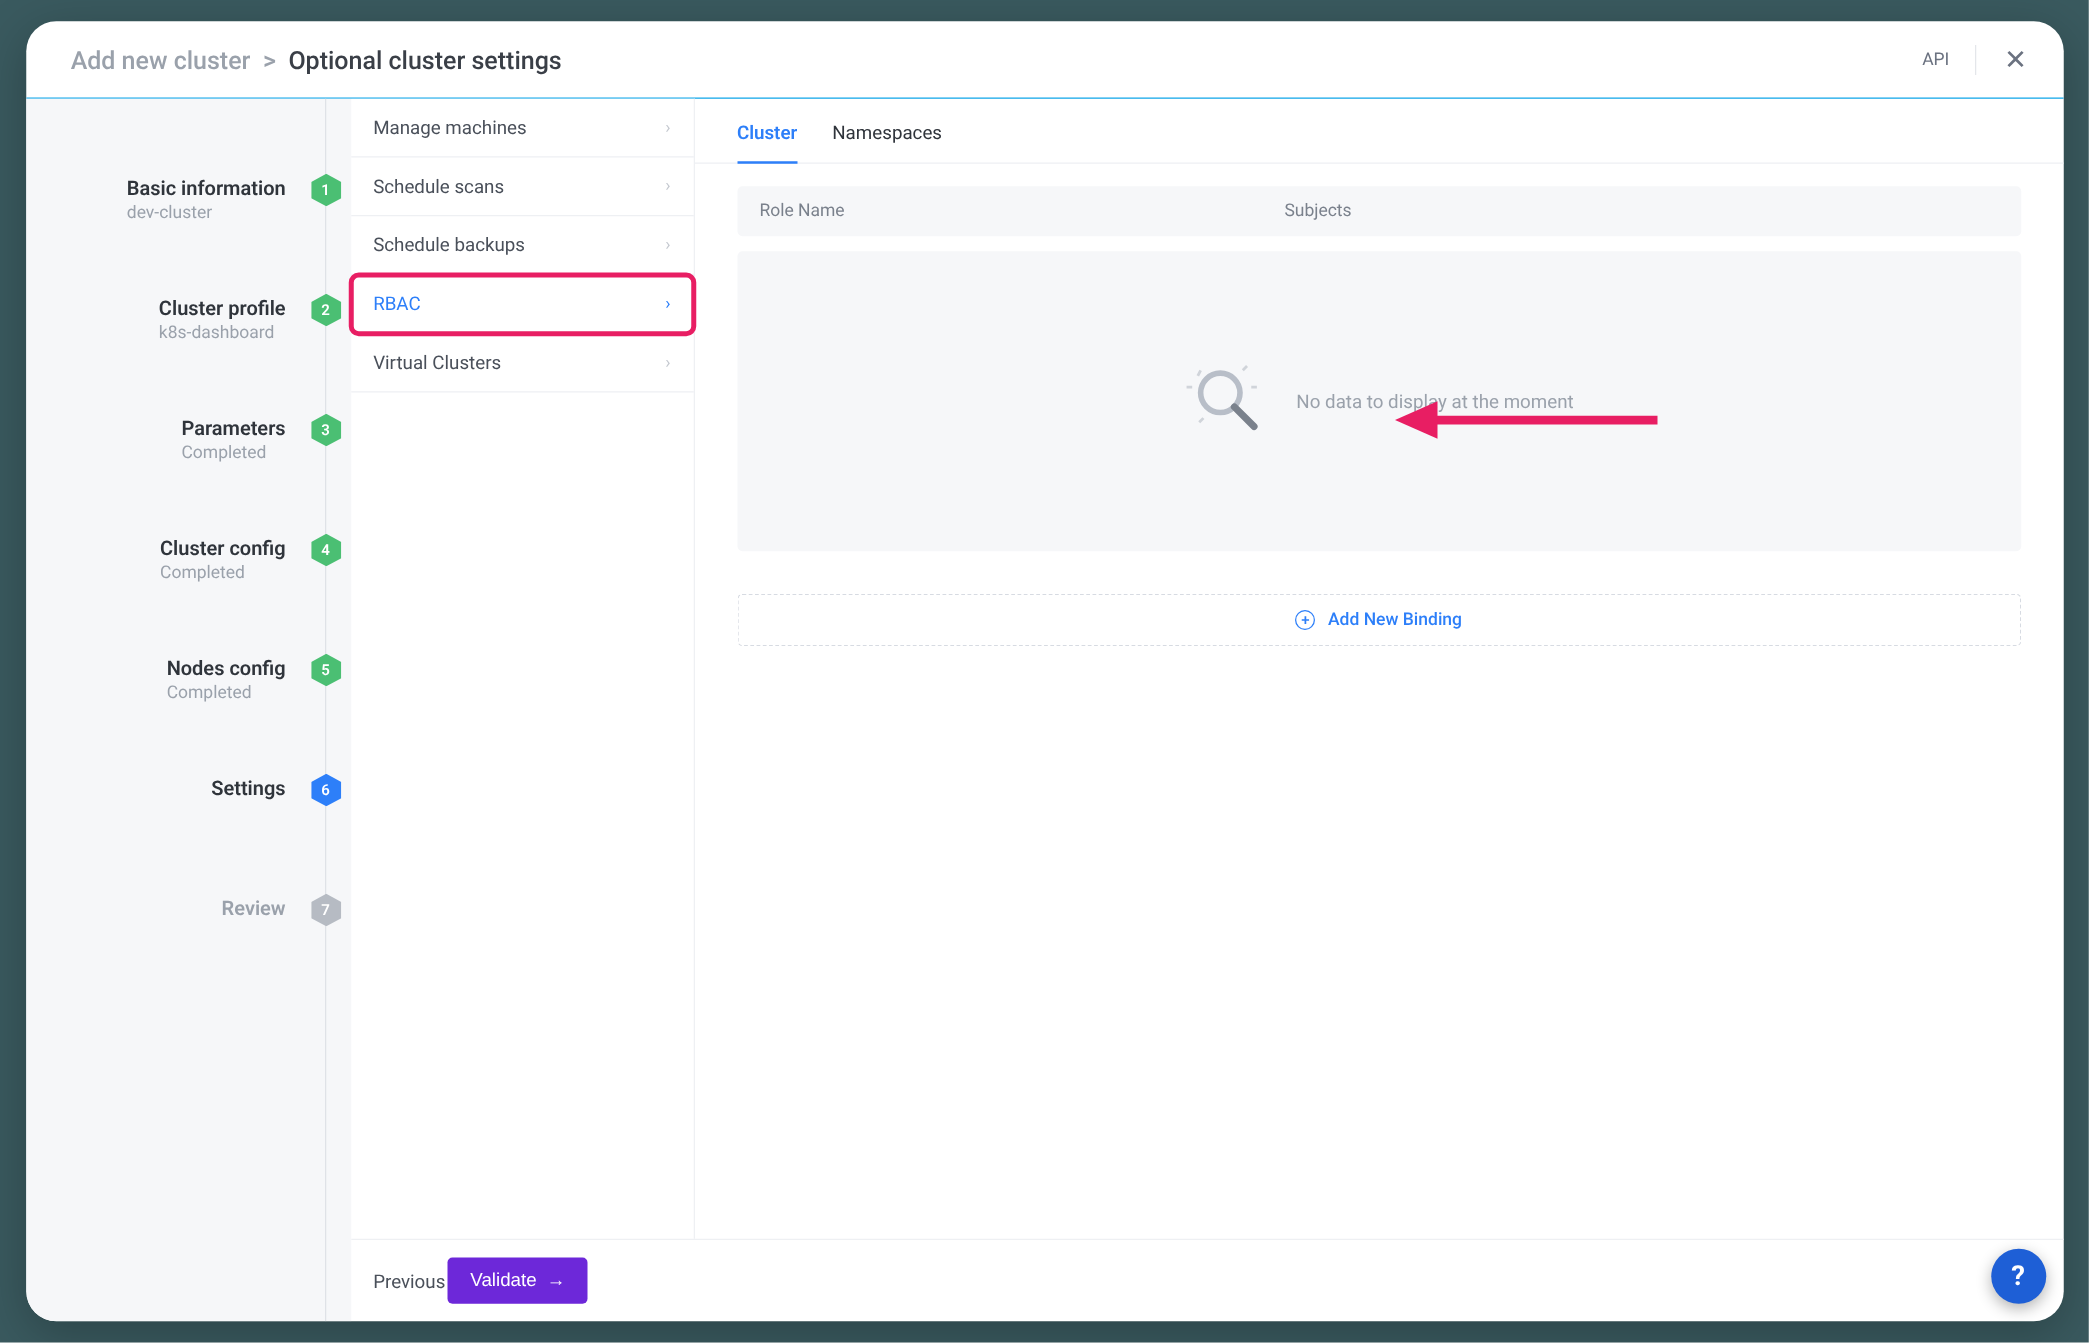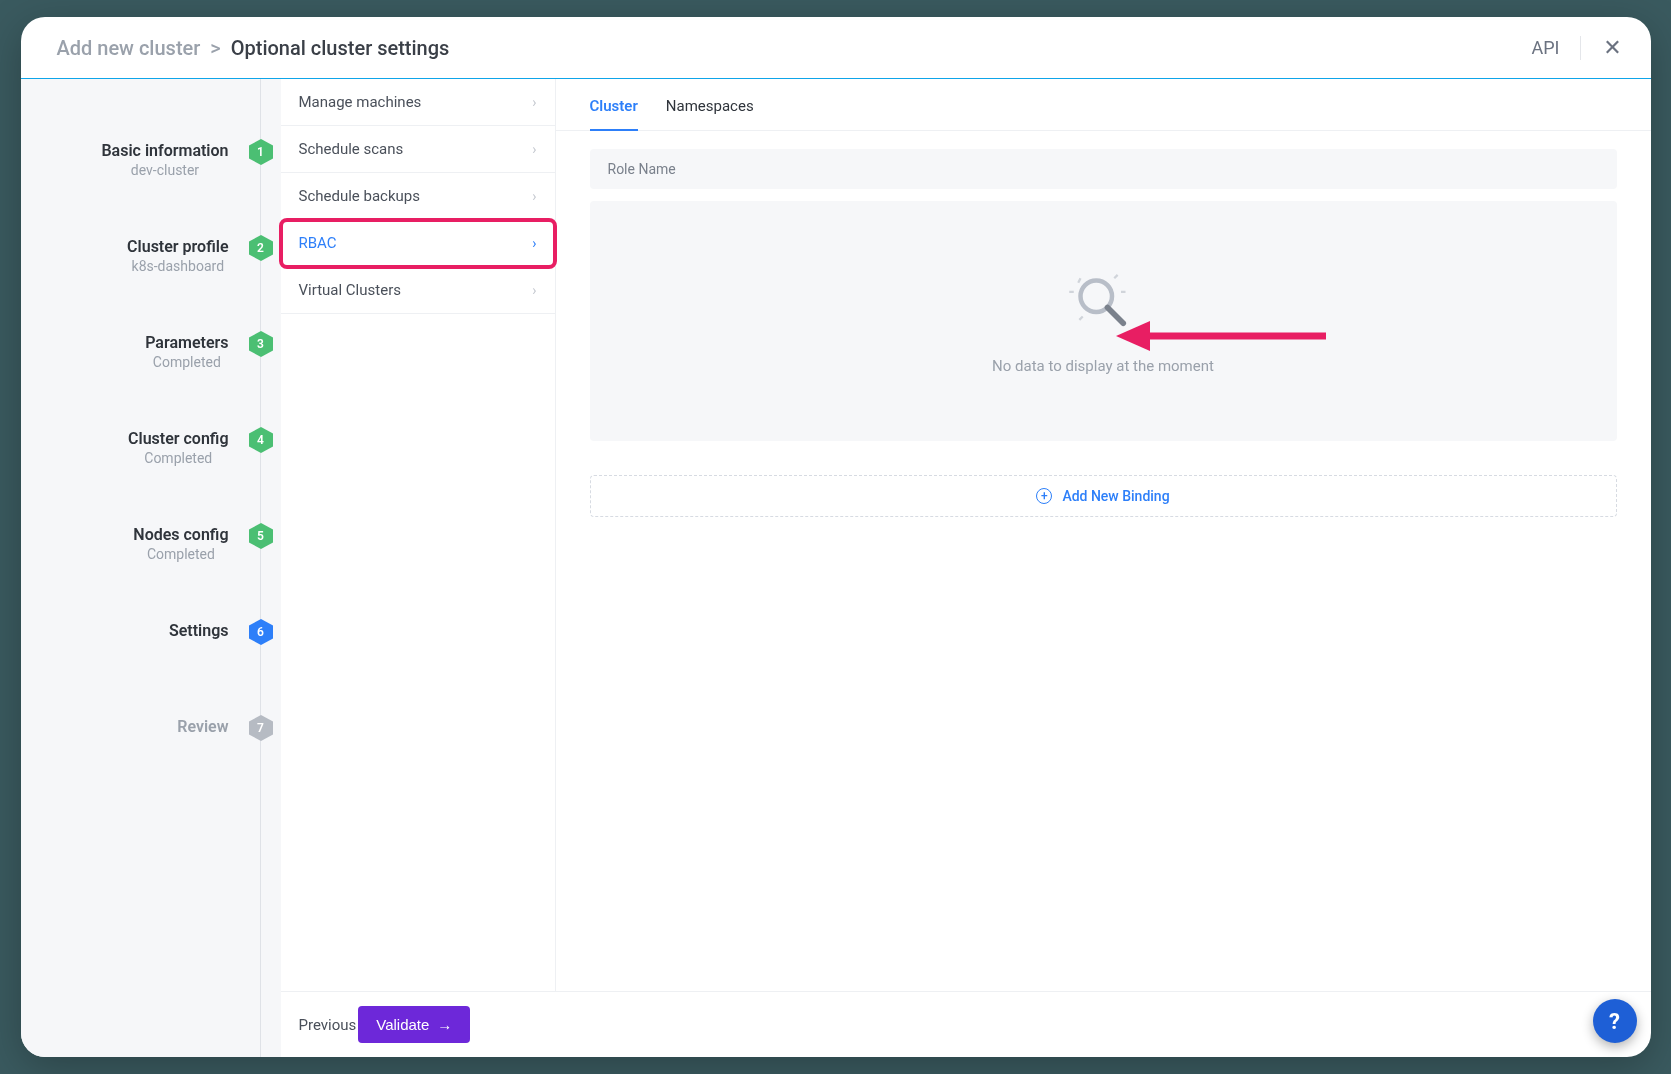--- a/index.html
+++ b/index.html
@@ -42,21 +42,21 @@
   .breadcrumb .sep { color: #9aa1ab; }
   .breadcrumb .leaf { color: #3a3f47; }
   .header-right {
     margin-left: auto;
     display: flex;
     align-items: center;
     gap: 20px;
   }
   .api-link {
     color: #6b7280;
-    font-size: 18px;
+    font-size: 14px;
     cursor: pointer;
   }
   .vline { width: 1px; height: 24px; background: #e4e6ea; }
   .close-btn {
     width: 24px; height: 24px;
     display: flex; align-items: center; justify-content: center;
     color: #6b7280;
     cursor: pointer;
     font-size: 22px;
   }
@@ -84,21 +84,21 @@
   .step {
     display: flex;
     align-items: flex-start;
     justify-content: flex-end;
     padding-right: 8px;
     position: relative;
     min-height: 96px;
     cursor: pointer;
   }
   .step-text {
-    text-align: center;
+    text-align: left;
     padding-right: 20px;
     padding-top: 2px;
   }
   .step-title {
     font-size: 16px;
     font-weight: 600;
     color: #2f343b;
   }
   .step.inactive .step-title { color: #9aa1ab; }
   .step-sub {
@@ -193,21 +193,21 @@
     color: #7a818c;
   }
   .th-role { flex: 0 0 420px; }
   .th-subj { flex: 1; }
   .empty {
     background: #f6f7f9;
     margin-top: 12px;
     border-radius: 4px;
     height: 240px;
     display: flex;
-    flex-direction: column;
+    flex-direction: row;
     align-items: center;
     justify-content: center;
     gap: 18px;
     color: #9aa1ab;
     font-size: 15px;
   }
   .empty svg { width: 72px; height: 72px; }
   .add-binding {
     border: 1px dashed #d7dbe2;
     border-radius: 4px;
@@ -422,20 +422,21 @@
 
         <div class="content">
           <div class="tabs">
             <div class="tab active">Cluster</div>
             <div class="tab">Namespaces</div>
           </div>
 
           <div class="table-area">
             <div class="thead">
               <div class="th-role">Role Name</div>
+              <div class="th-subj">Subjects</div>
             </div>
             <div class="empty">
               <svg viewBox="0 0 64 64">
                 <circle cx="26" cy="26" r="14" fill="none" stroke="#b8bec8" stroke-width="4"></circle>
                 <line x1="36" y1="36" x2="50" y2="50" stroke="#7a818c" stroke-width="5" stroke-linecap="round"></line>
                 <path d="M10 14 l2 -4 M6 22 l-4 0 M42 10 l3 -3 M48 22 l4 0 M14 44 l-3 3" stroke="#d0d4da" stroke-width="2" fill="none"></path>
               </svg>
               <span>No data to display at the moment</span>
             </div>
 

